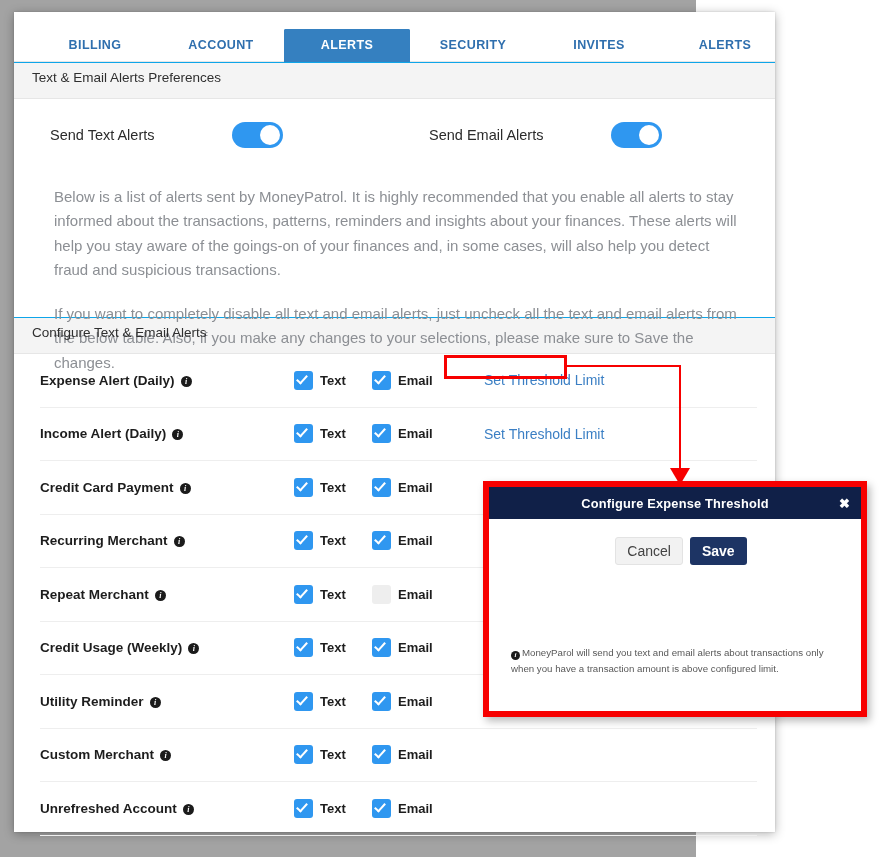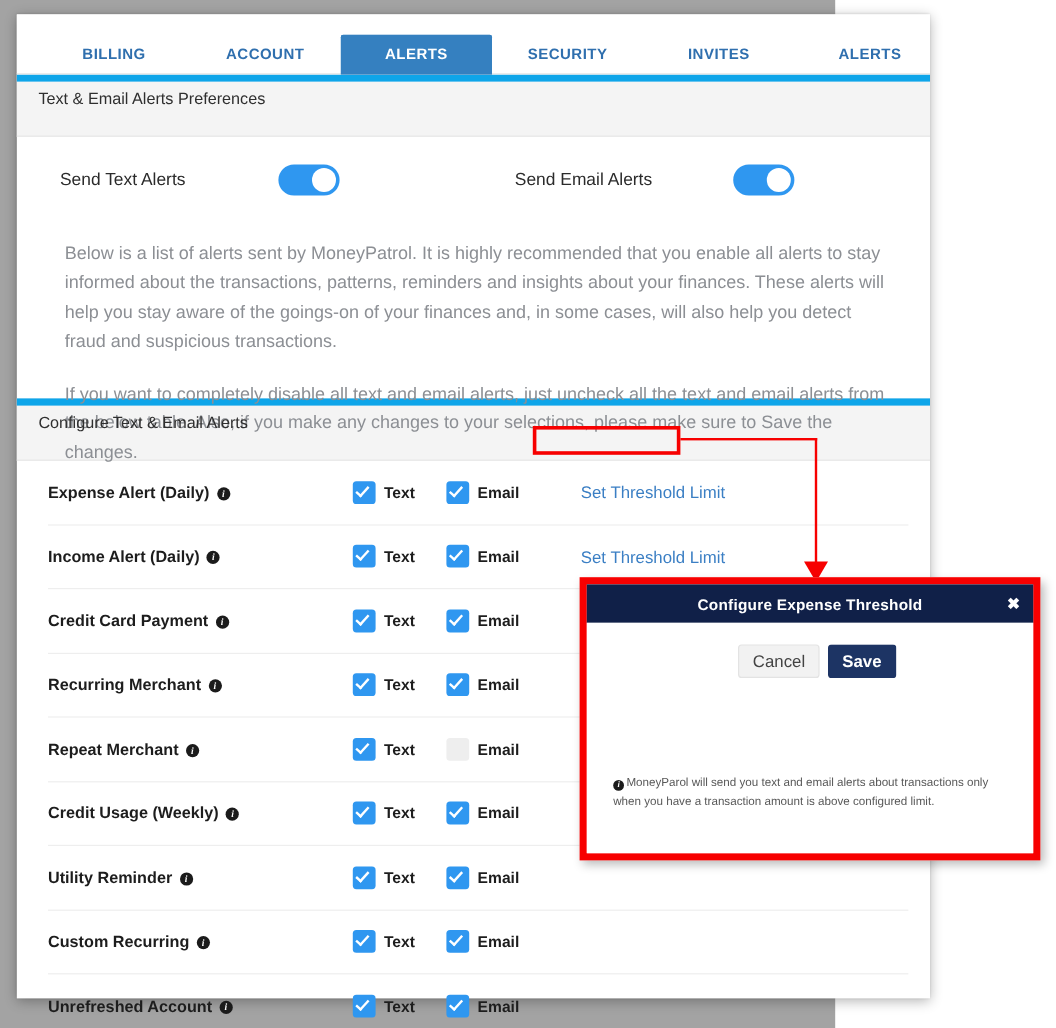--- a/index.html
+++ b/index.html
@@ -58,23 +58,23 @@
   .tab.active {
     background: #3580c0;
     color: #ffffff;
     border-radius: 2px 2px 0 0;
     box-shadow: inset 0 0 0 1px #3580c0;
   }
 
   
   .section-bar {
     background: #f4f4f4;
-    border-top: 6px solid #0ea5e9;
+    border-top: 1px solid #0ea5e9;
     border-bottom: 1px solid #e6e6e6;
-    padding: 7px 0 23px 18px;
+    padding: 7px 0 13px 18px;
     font-size: 13.5px;
     color: #2f2f2f;
     font-weight: normal;
   }
 
   
   .prefs-row {
     display: flex;
     align-items: center;
     height: 72px;
@@ -531,21 +531,21 @@
           <div class="cb-group email">
             <div class="cb">
               <span class="tick"></span>
             </div>
             <span class="cb-label">Email</span>
           </div>
           <div class="threshold-cell"></div>
         </div>
         <div class="alert-row">
           <div class="alert-name">
-            <span>Custom Recurring</span>
+            <span>Custom Merchant</span>
             <span class="info-icon">i</span>
           </div>
           <div class="cb-group">
             <div class="cb">
               <span class="tick"></span>
             </div>
             <span class="cb-label">Text</span>
           </div>
           <div class="cb-group email">
             <div class="cb">

